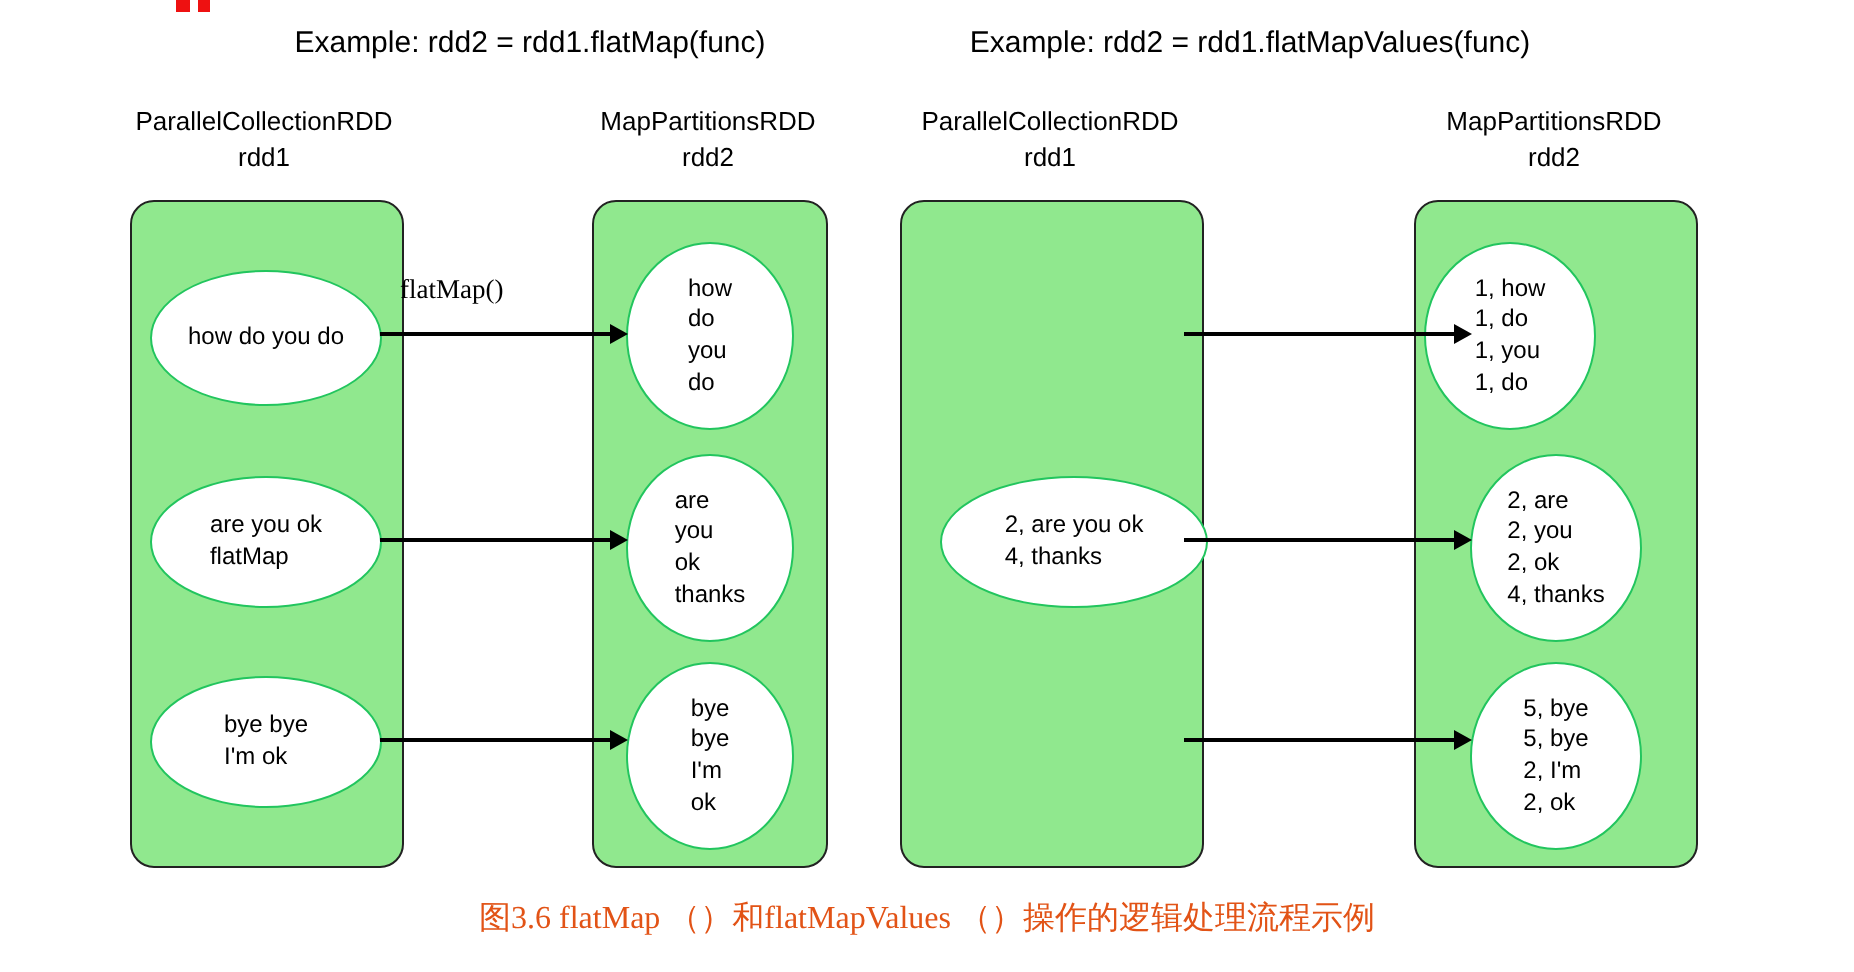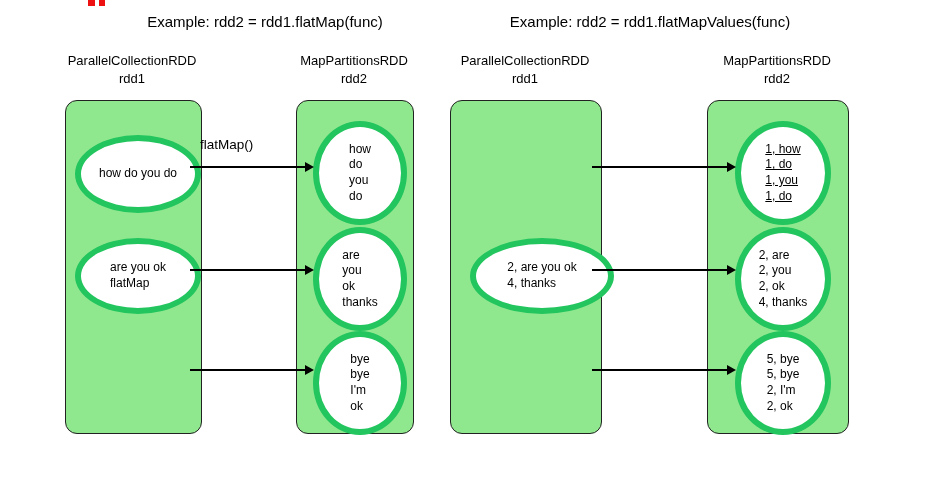--- a/index.html
+++ b/index.html
@@ -1,27 +1,27 @@
 <!DOCTYPE html>
 <html><head>
 <meta charset="utf-8">
 <style>
   html,body{margin:0;padding:0;background:#ffffff;}
   .canvas{position:relative;width:927px;height:486px;background:#ffffff;overflow:hidden;
           font-family:"Liberation Sans",sans-serif;color:#000;}
   .title{position:absolute;font-size:15px;text-align:center;color:#000;}
   .hdr{position:absolute;font-size:13px;text-align:center;white-space:pre-line;line-height:1.35;color:#000;}
   .rect{position:absolute;background:#90e88e;border:1px solid #222;border-radius:12px;}
-  .ellipse{position:absolute;background:#ffffff;border:6px solid #22c55e;border-radius:50%;
+  .ellipse{position:absolute;background:#ffffff;border:1px solid #22c55e;border-radius:50%;
            display:flex;align-items:center;justify-content:center;}
   .node-text{font-size:12px;line-height:1.3;white-space:pre-line;text-align:left;color:#000;}
   .arrow{position:absolute;height:2px;background:#000;}
   .arrow::after{content:"";position:absolute;right:-2px;top:-4px;width:0;height:0;
                 border-left:9px solid #000;border-top:5px solid transparent;border-bottom:5px solid transparent;}
-  .arrow-label{position:absolute;font-size:13.5px;color:#000;}
+  .arrow-label{position:absolute;font-size:13.5px;color:#000;font-family:Liberation Serif, serif;}
   .caption{position:absolute;left:0;top:449px;width:927px;text-align:center;
            font-family:"Liberation Serif",serif;font-size:16px;color:#e25316;}
   .redmark{position:absolute;top:0;height:6px;background:#ee1111;}
 </style>
 </head>
 <body>
 
 <div class="canvas">
 
   <div class="redmark" style="left:88px;width:7px;"></div>
@@ -37,20 +37,24 @@
   <div class="rect" style="left:65px;top:100px;width:135px;height:332px;"></div>
   <div class="rect" style="left:296px;top:100px;width:116px;height:332px;"></div>
 
   <div class="ellipse" style="left:75px;top:135px;width:114px;height:66px;">
     <span class="node-text">how do you do</span>
   </div>
   <div class="ellipse" style="left:75px;top:238px;width:114px;height:64px;">
     <span class="node-text">are you ok
 flatMap</span>
   </div>
+  <div class="ellipse" style="left:75px;top:338px;width:114px;height:64px;">
+    <span class="node-text">bye bye
+I'm ok</span>
+  </div>
 
   <div class="ellipse" style="left:313px;top:121px;width:82px;height:92px;">
     <span class="node-text">how
 do
 you
 do</span>
   </div>
   <div class="ellipse" style="left:313px;top:227px;width:82px;height:92px;">
     <span class="node-text">are
 you
@@ -62,36 +66,36 @@
 bye
 I'm
 ok</span>
   </div>
 
   <div class="arrow-label" style="left:200px;top:137px;width:110px;">flatMap()</div>
   <div class="arrow" style="left:190px;top:166px;width:122px;"></div>
   <div class="arrow" style="left:190px;top:269px;width:122px;"></div>
   <div class="arrow" style="left:190px;top:369px;width:122px;"></div>
 
-  <div class="title" style="left:455px;top:13px;width:390px;">Example: rdd2 = rdd1.flatMapValues(func)</div>
+  <div class="title" style="left:430px;top:13px;width:390px;">Example: rdd2 = rdd1.flatMapValues(func)</div>
 
   <div class="hdr" style="left:445px;top:52px;width:160px;">ParallelCollectionRDD
 rdd1</div>
   <div class="hdr" style="left:697px;top:52px;width:160px;">MapPartitionsRDD
 rdd2</div>
 
   <div class="rect" style="left:450px;top:100px;width:150px;height:332px;"></div>
   <div class="rect" style="left:707px;top:100px;width:140px;height:332px;"></div>
 
   <div class="ellipse" style="left:470px;top:238px;width:132px;height:64px;">
     <span class="node-text">2, are you ok
 4, thanks</span>
   </div>
 
-  <div class="ellipse" style="left:735px;top:121px;width:84px;height:92px;text-decoration:underline;">
+  <div class="ellipse" style="left:712px;top:121px;width:84px;height:92px;">
     <span class="node-text">1, how
 1, do
 1, you
 1, do</span>
   </div>
   <div class="ellipse" style="left:735px;top:227px;width:84px;height:92px;">
     <span class="node-text">2, are
 2, you
 2, ok
 4, thanks</span>
@@ -100,14 +104,15 @@
     <span class="node-text">5, bye
 5, bye
 2, I'm
 2, ok</span>
   </div>
 
   <div class="arrow" style="left:592px;top:166px;width:142px;"></div>
   <div class="arrow" style="left:592px;top:269px;width:142px;"></div>
   <div class="arrow" style="left:592px;top:369px;width:142px;"></div>
 
+  <div class="caption">图3.6 flatMap （）和flatMapValues （）操作的逻辑处理流程示例</div>
 
 </div>
 
 </body></html>

